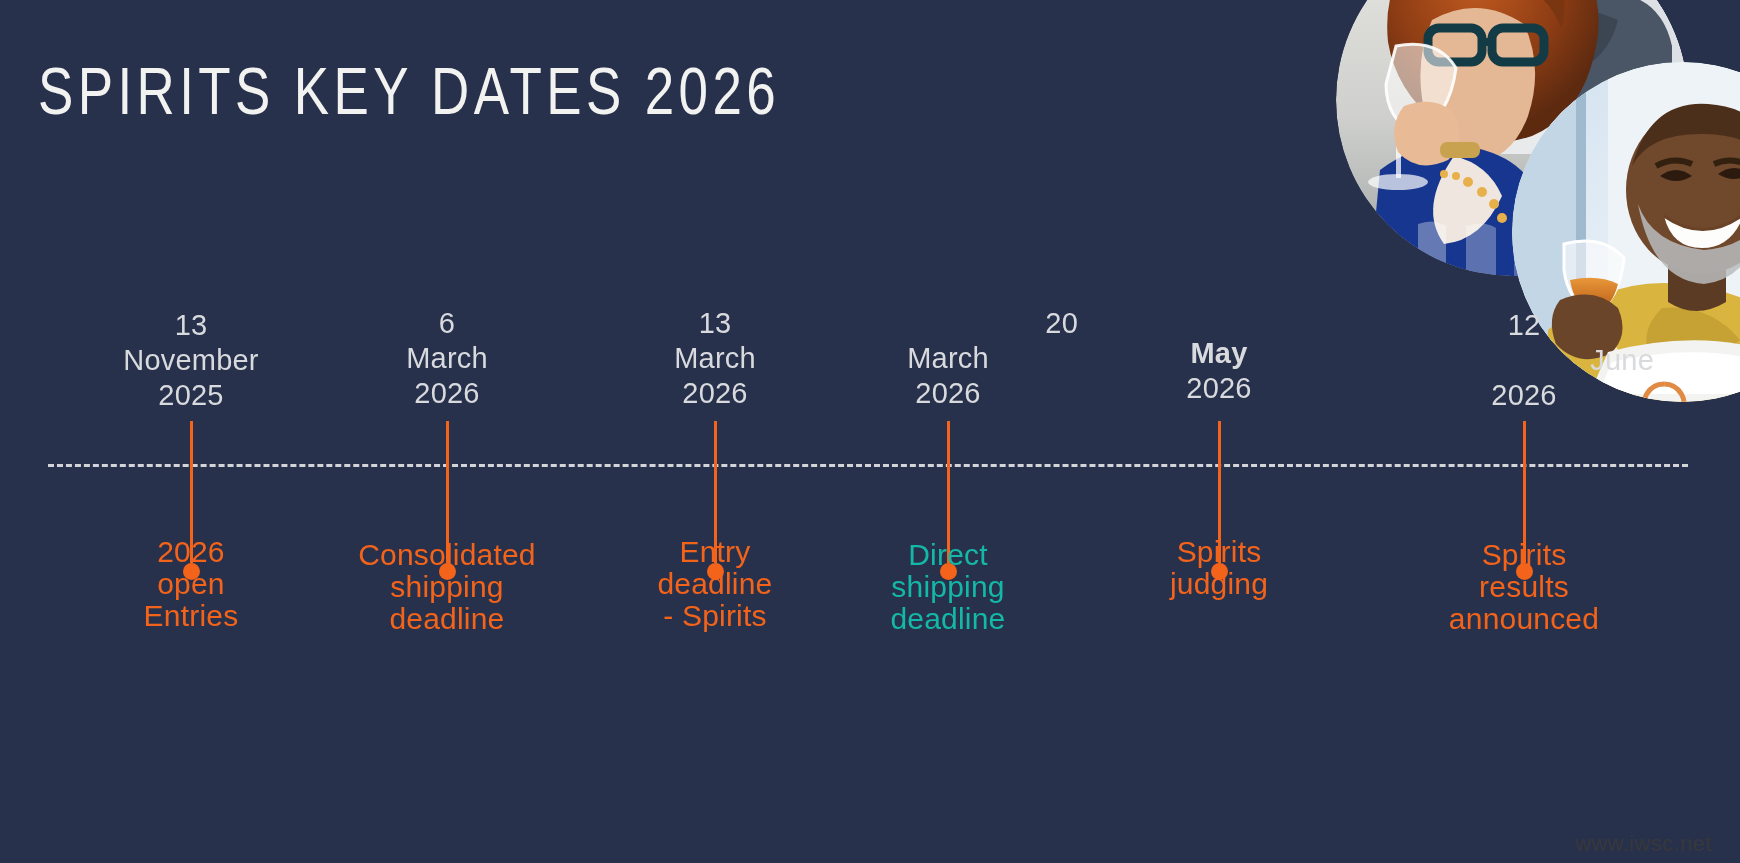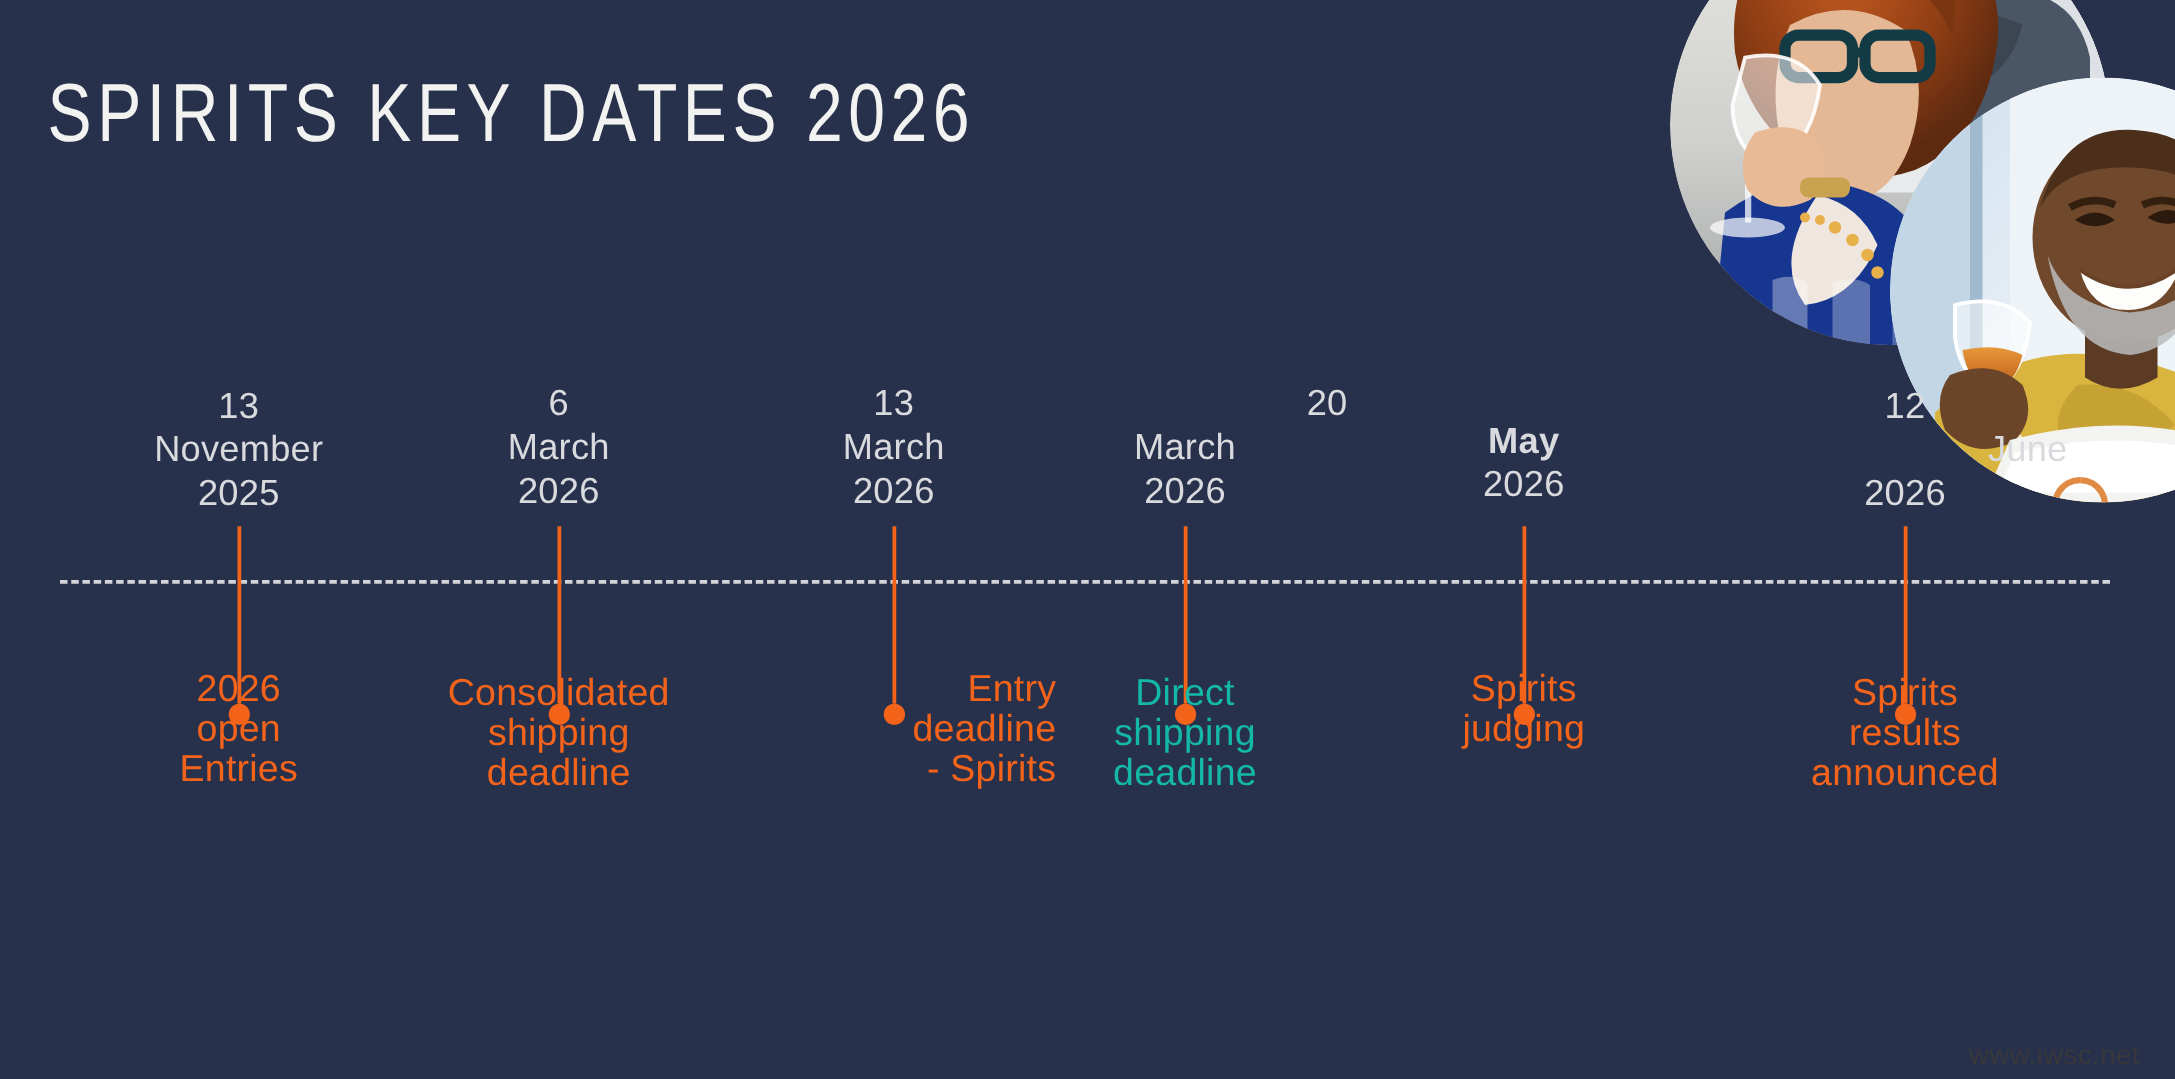--- a/index.html
+++ b/index.html
@@ -293,21 +293,21 @@
         </div>
       </div>
       <div class="milestone" style="left: 715px;">
         <div class="m-date" style="top: 306px;">
           <span style="display: block;">13</span>
           <span style="display: block;">March</span>
           <span style="display: block;">2026</span>
         </div>
         <div class="m-stem" style="top: 421px; height: 142px; background: rgb(244, 99, 26);"></div>
         <div class="m-dot" style="top: 563px; background: rgb(244, 99, 26);"></div>
-        <div class="m-label" style="top: 536px; color: rgb(244, 99, 26); text-align: right;">
+        <div class="m-label" style="top: 536px; color: rgb(244, 99, 26);">
           <span>Entry</span>
           <span>deadline</span>
           <span>- Spirits</span>
         </div>
       </div>
       <div class="milestone" style="left: 948px;">
         <div class="m-date" style="top: 306px;">
           <span style="display: block; text-align: right;">20</span>
           <span style="display: block;">March</span>
           <span style="display: block;">2026</span>

